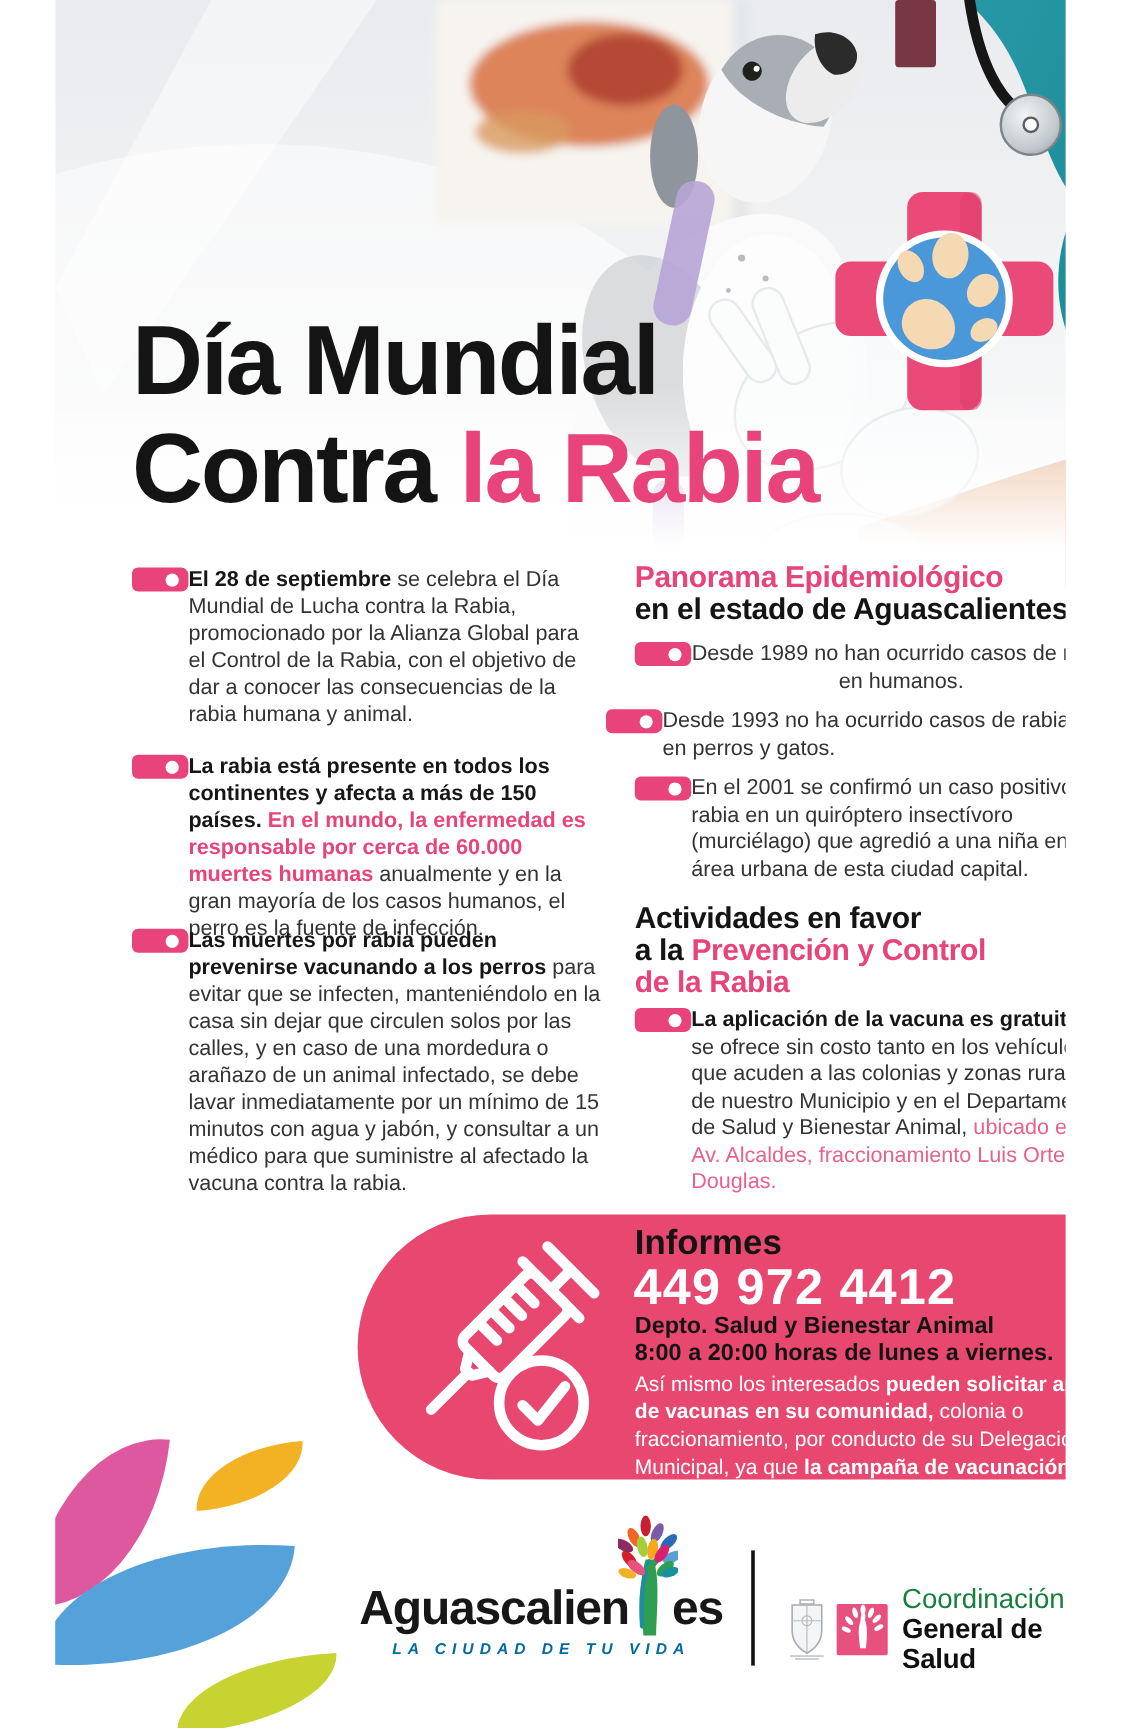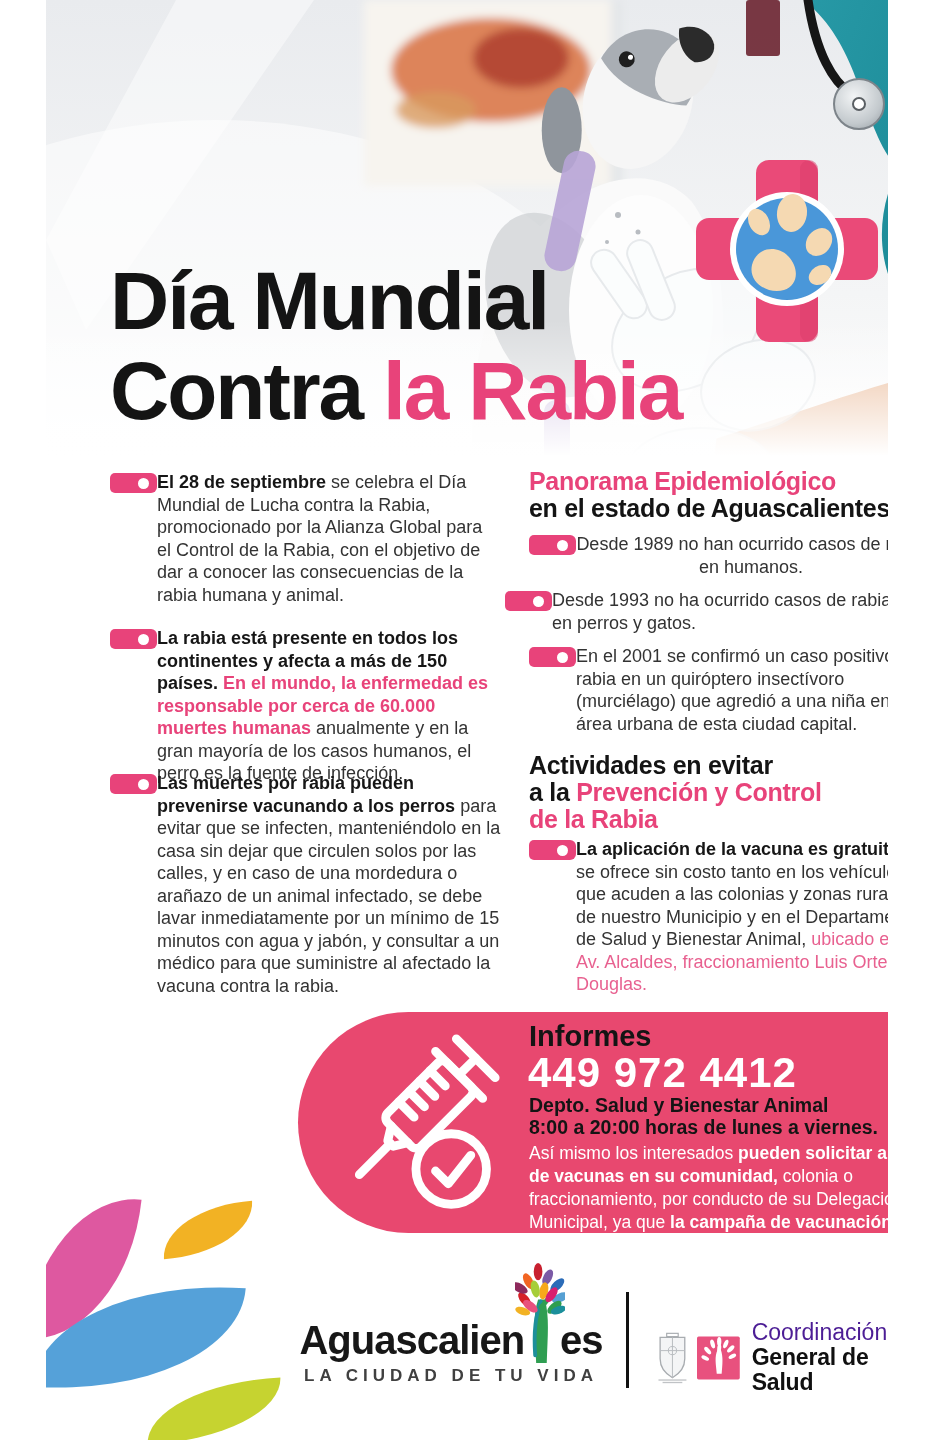--- a/index.html
+++ b/index.html
@@ -57,27 +57,27 @@
   .petal-blue  { left:-10px; top:1281px; width:206px; height:113px;
                  background:#55A1D9; border-radius:100% 0 100% 0; transform:rotate(4deg); }
   .petal-green { left:100px; top:1381px; width:136px; height:60px;
                  background:#C6D330; border-radius:100% 0 100% 0; transform:rotate(-3deg); }
 
   
   .citylogo { left:250px; top:1262px; width:310px; text-align:center; }
   .cityword { display:inline-flex; align-items:flex-end; justify-content:center;
               font-size:40px; font-weight:bold; letter-spacing:-1px; color:#171717; line-height:40px; }
   .citytree { width:50px; height:102px; margin:0 -5px -4px -9px; }
-  .citytag { margin-top:6px; font-size:17px; font-weight:bold; letter-spacing:5px; color:#404040; white-space:nowrap; }
+  .citytag { margin-top:6px; font-size:13px; font-weight:bold; letter-spacing:5px; color:#0369a1; white-space:nowrap;font-style:italic; }
 
   .divider { left:580px; top:1292px; width:3px; height:96px; background:#111111; }
 
   .orgrow { left:610px; top:1320px; display:flex; align-items:center; gap:8px; }
   .orgtext { margin-left:4px; font-size:23px; line-height:25px; }
-  .org1 { color:#4c1d95; font-weight:normal; }
+  .org1 { color:#15803d; font-weight:normal; }
   .org2 { color:#101010; font-weight:bold; letter-spacing:-0.2px; }
 </style>
 </head>
 <body>
 
 <div class="page">
 
   <svg class="abs hero" viewBox="0 0 934 490" width="934" height="490">
     <defs>
       <linearGradient id="bgG" x1="0" y1="0" x2="0" y2="1">
@@ -214,21 +214,21 @@
   <div class="abs bullet" style="left:459px; top:589px; width:450px;">
     <span class="tag"></span>
     <p class="btxt" style="width:350px;">Desde 1993 no ha ocurrido casos de rabia en perros y gatos.</p>
   </div>
   <div class="abs bullet" style="left:483px; top:645px; width:450px;">
     <span class="tag"></span>
     <p class="btxt" style="width:350px;">En el 2001 se confirmó un caso positivo a rabia en un quiróptero insectívoro (murciélago) que agredió a una niña en área urbana de esta ciudad capital.</p>
   </div>
 
   <div class="abs h2" style="left:483px; top:752px;">
-    <div>Actividades en evitar</div>
+    <div>Actividades en favor</div>
     <div>
       <span>a la </span><span class="pink">Prevención y Control</span>
     </div>
     <div class="pink">de la Rabia</div>
   </div>
 
   <div class="abs bullet" style="left:483px; top:838px; width:450px;">
     <span class="tag"></span>
     <p class="btxt" style="width:352px;">
       <b>La aplicación de la vacuna es gratuita</b><span> y se ofrece sin costo tanto en los vehículos que acuden a las colonias y zonas rurales de nuestro Municipio y en el Departamento de Salud y Bienestar Animal,</span><span class="pinkr"> ubicado en la Av. Alcaldes, fraccionamiento Luis Ortega Douglas.</span>

